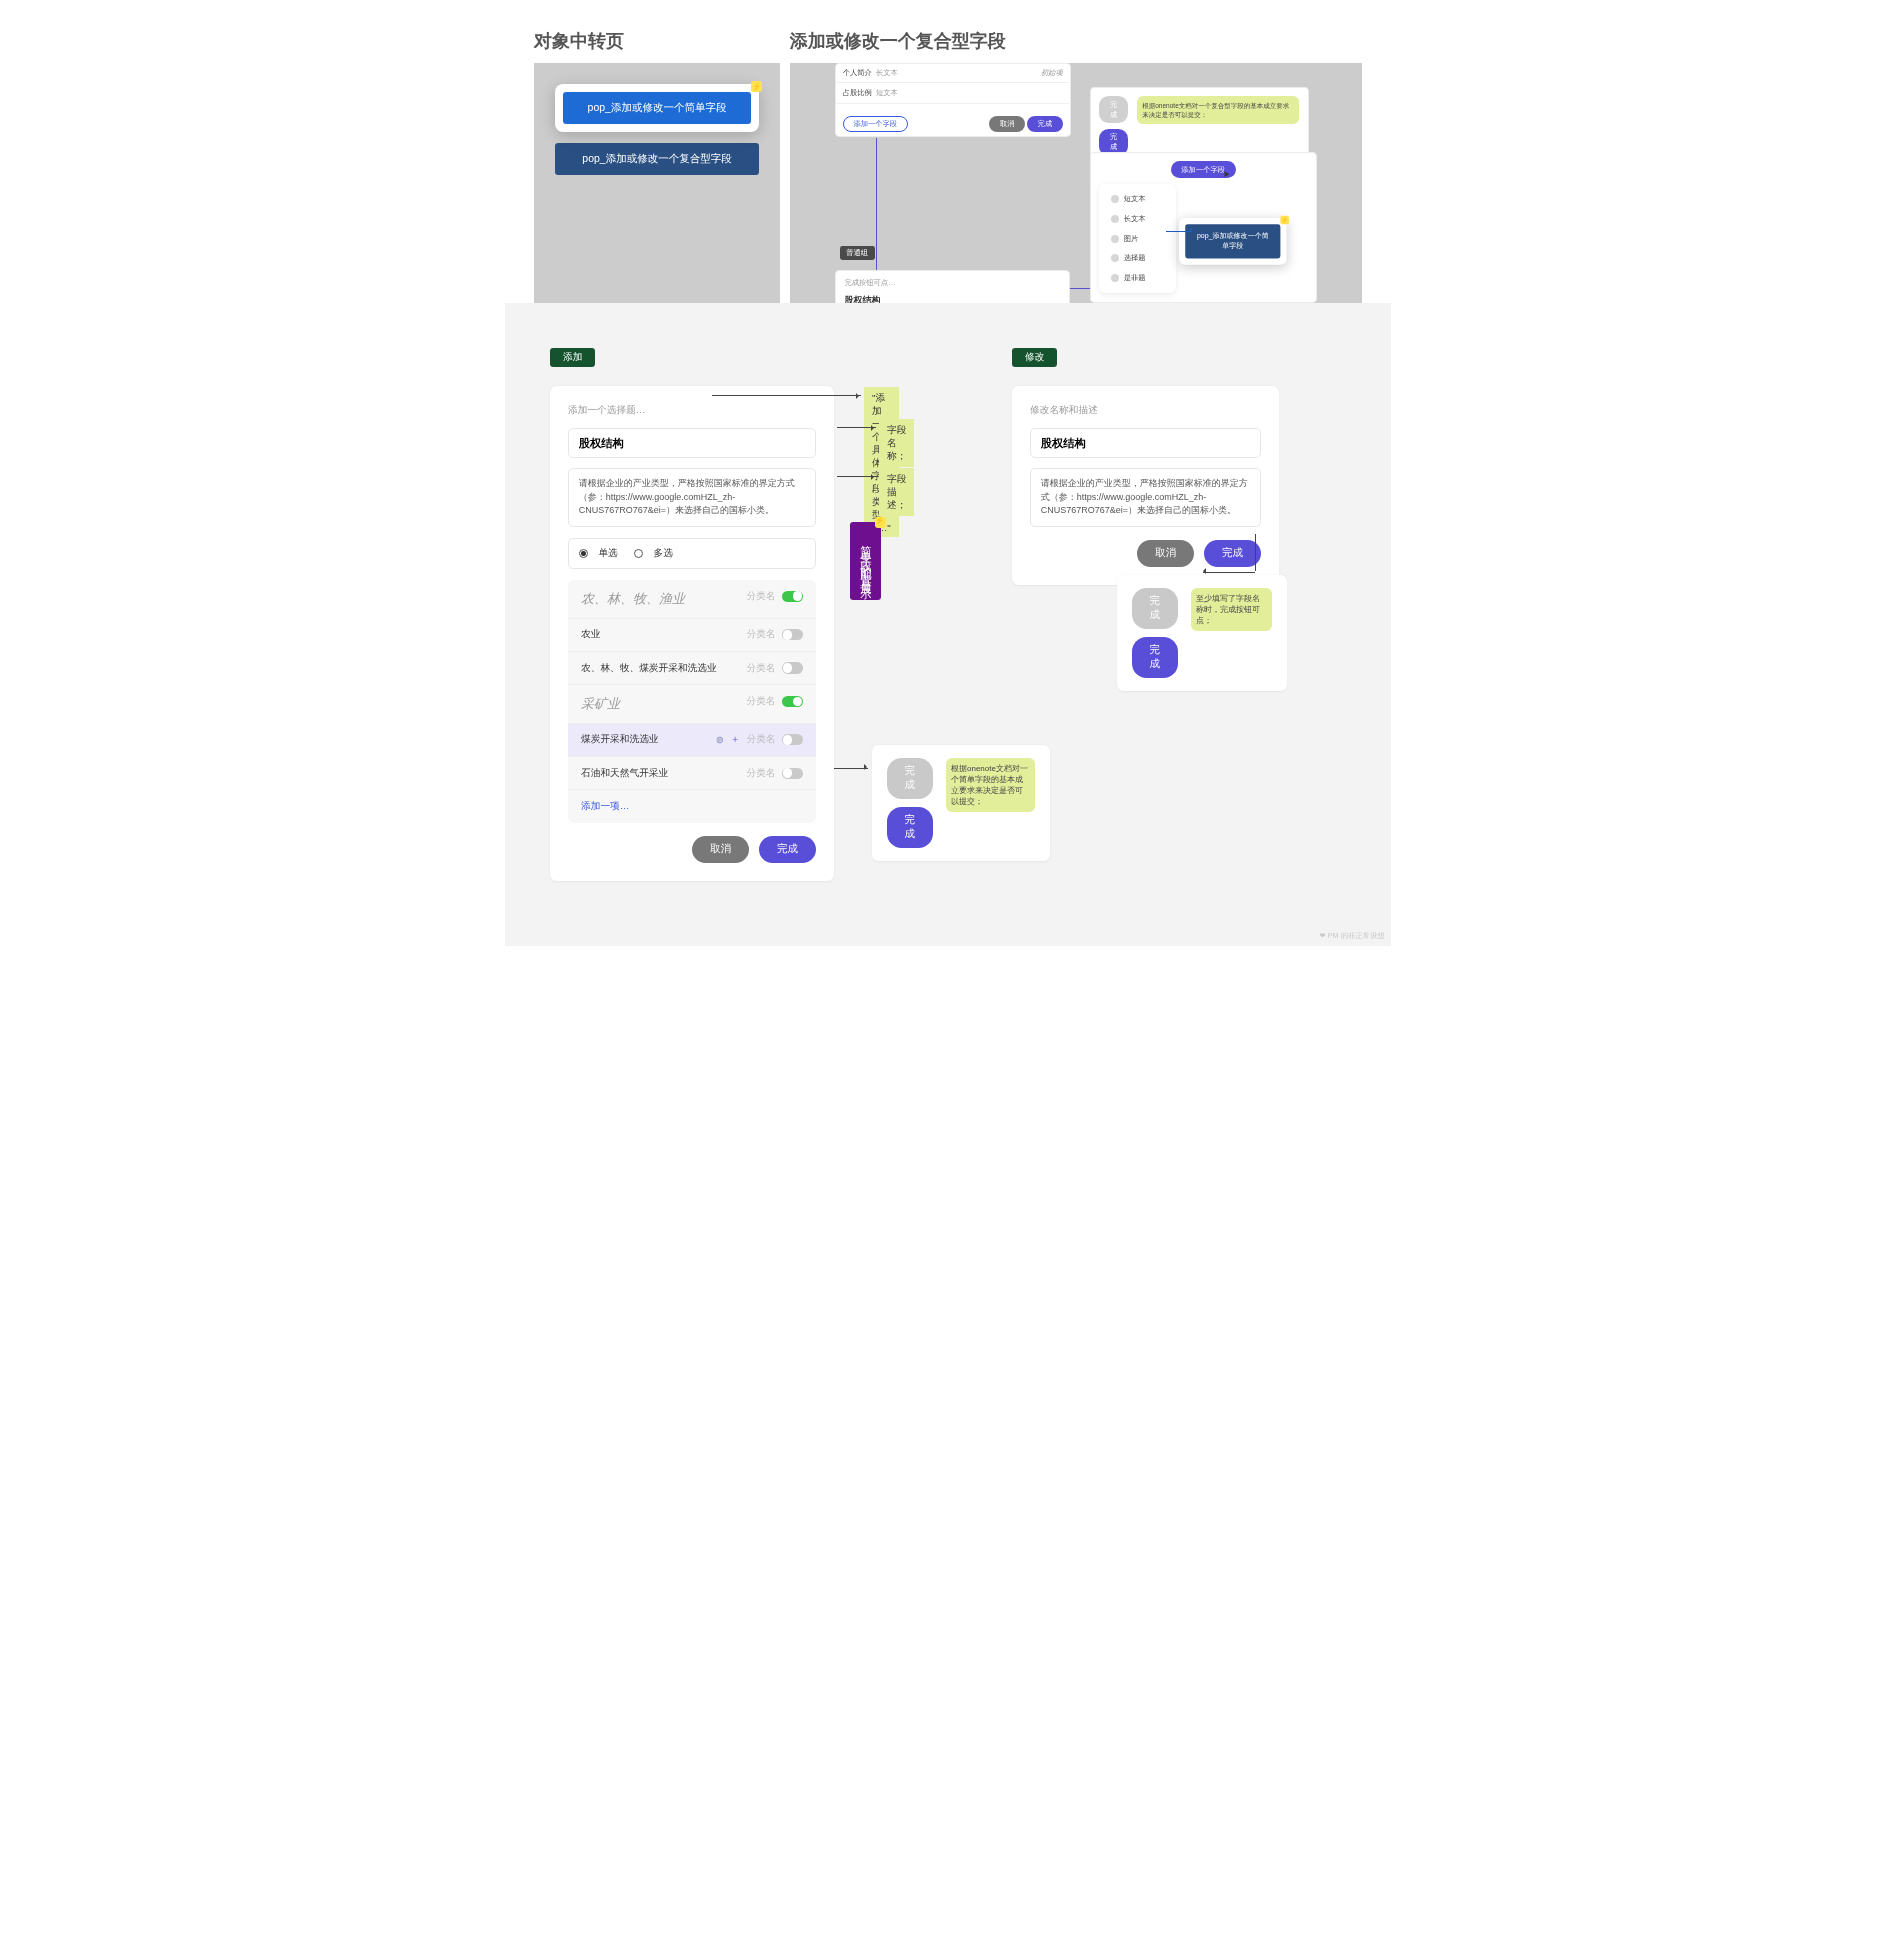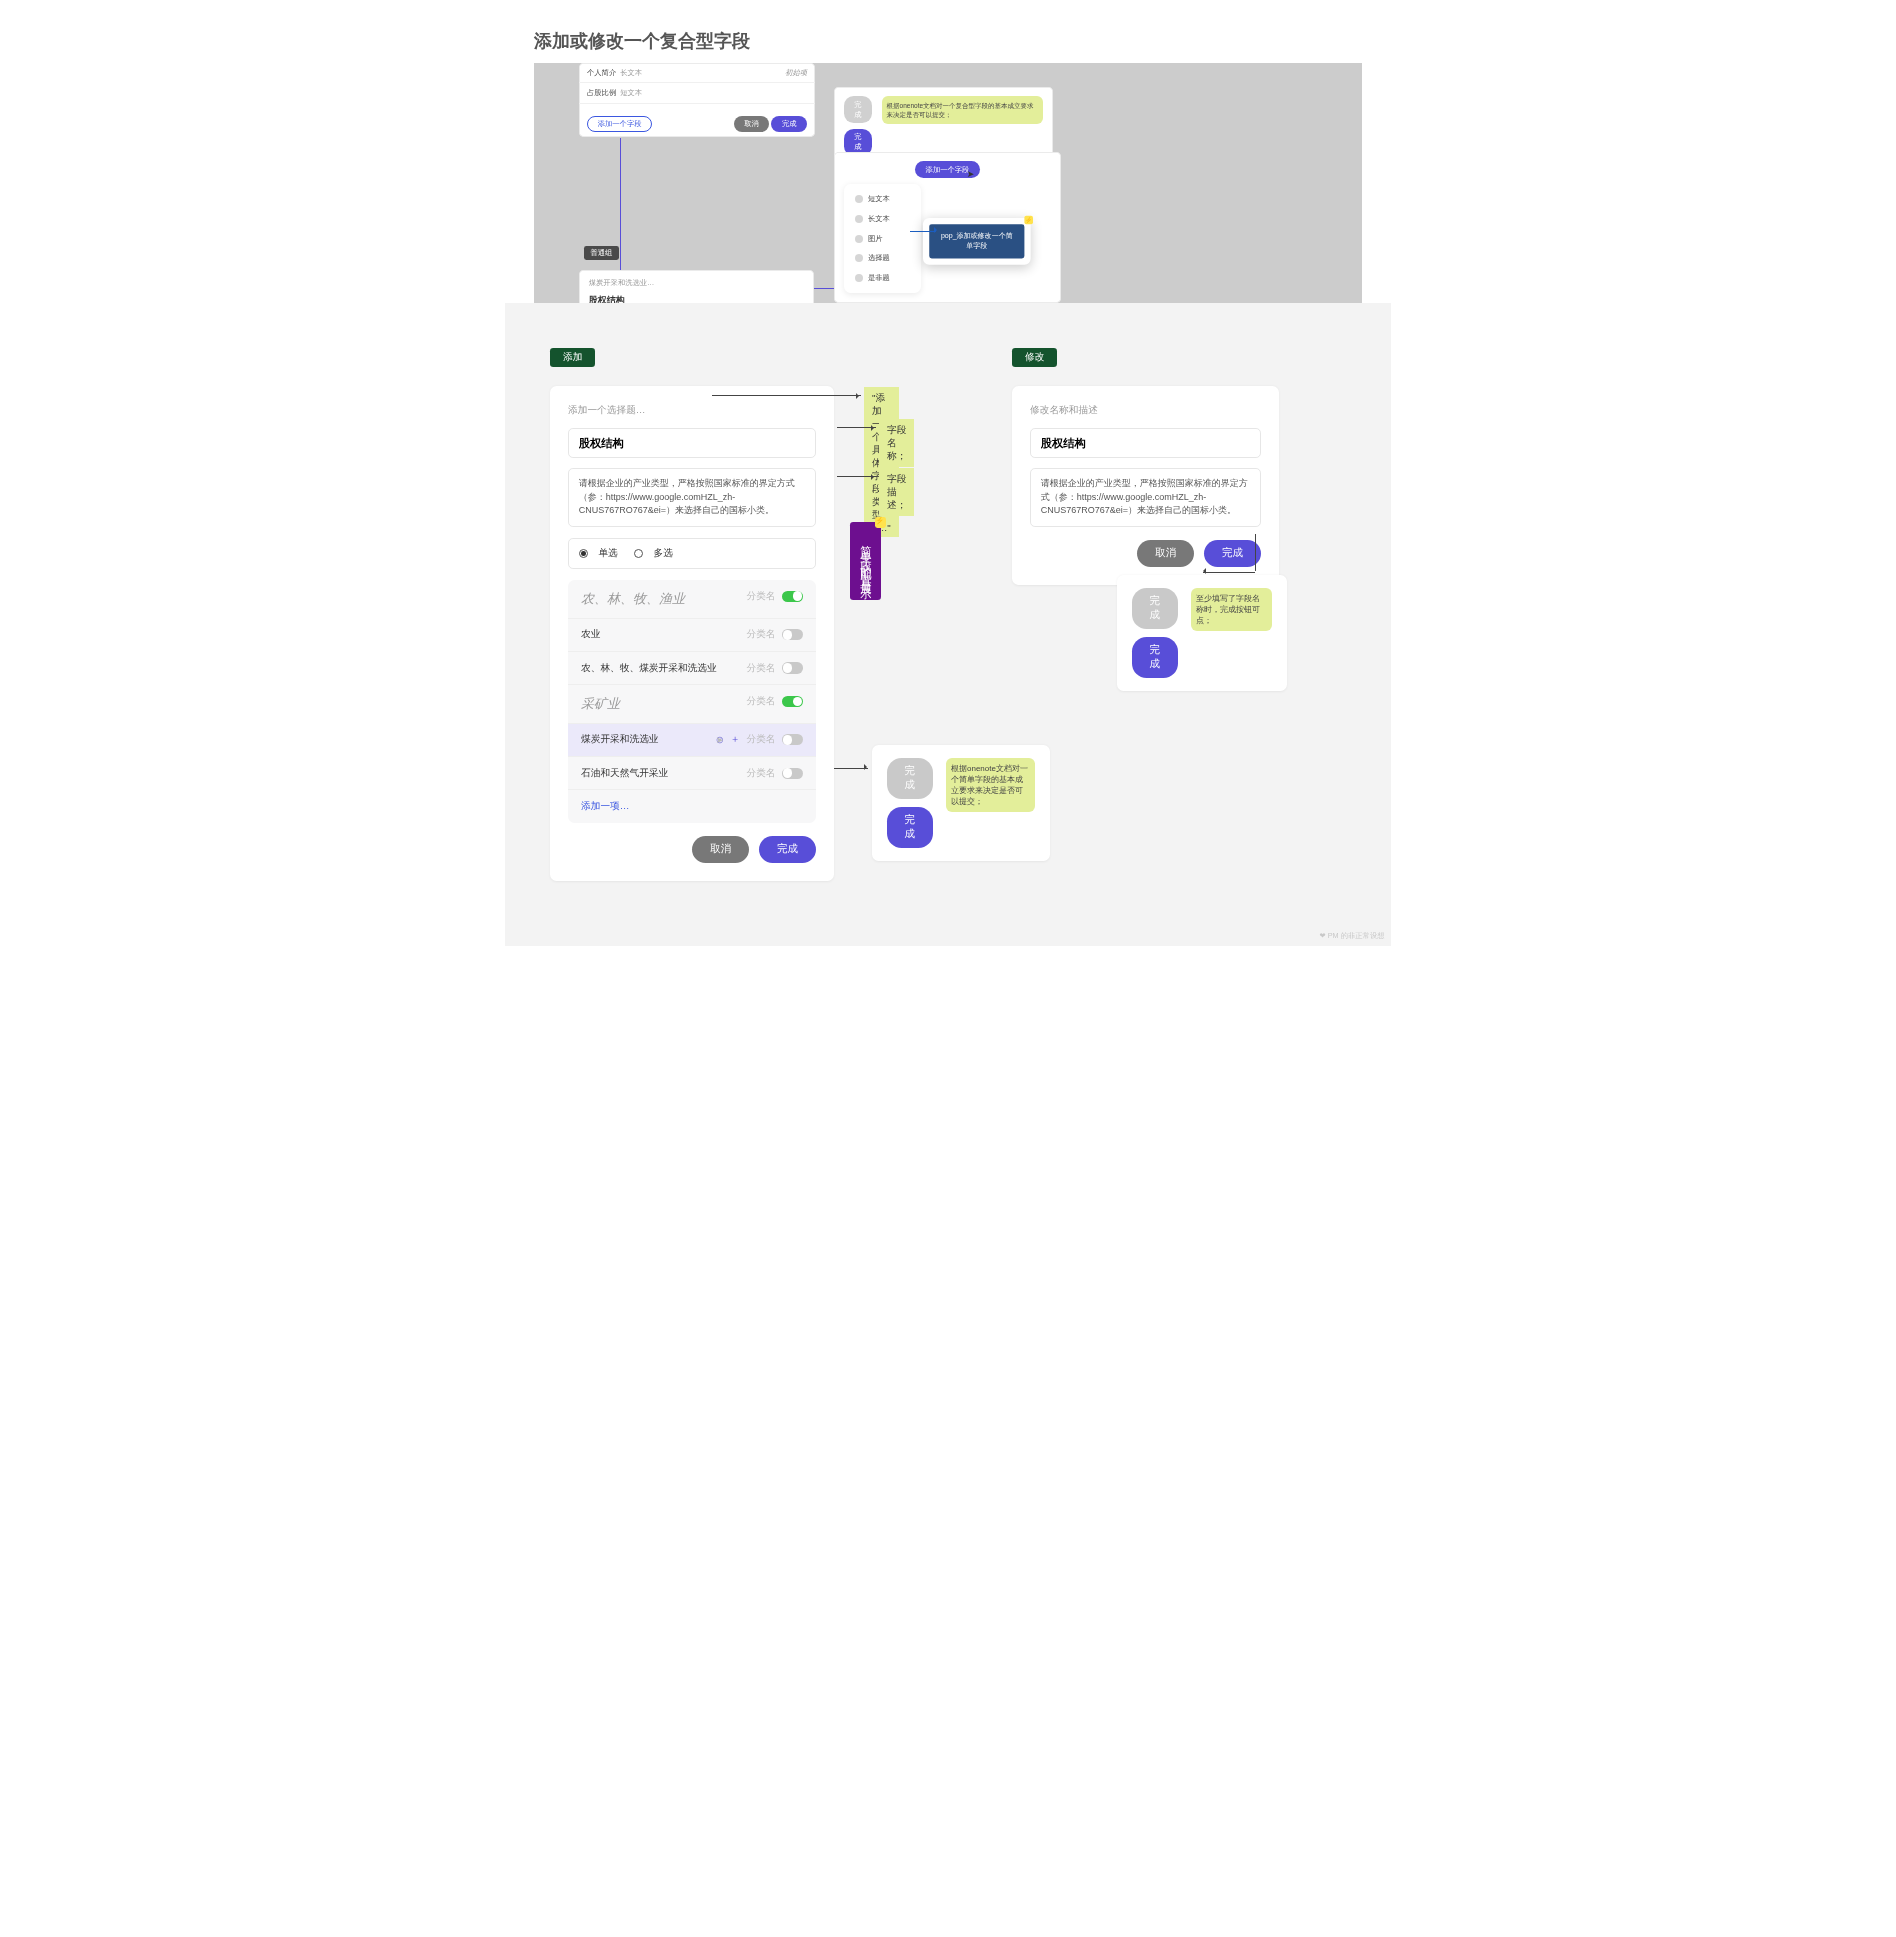--- a/index.html
+++ b/index.html
@@ -93,20 +93,32 @@
 
   .foot{position:absolute;right:6.5px;bottom:4.9px;font-size:7.3px;color:#c8c8c8;}
 </style>
 </head>
 <body>
 
 <div class="page">
 
   <div class="top">
 
+    <div class="top-left">
+      <div class="sect-title">对象中转页</div>
+      <div class="gray-panel">
+        <div class="left-stack">
+          <div class="pill-white-pad">
+            <span class="flash"></span>
+            <div class="pill pill-blue">pop_添加或修改一个简单字段</div>
+          </div>
+          <div class="pill pill-darkblue">pop_添加或修改一个复合型字段</div>
+        </div>
+      </div>
+    </div>
 
     <div class="top-right">
       <div class="sect-title">添加或修改一个复合型字段</div>
       <div class="gray-panel">
 
         <div class="mini mini-box" style="left:45px;top:0;width:236px;">
           <div class="mini-row">
               <span><span class="mini-lbl">个人简介</span>&nbsp;&nbsp;<span class="mini-t">长文本</span></span>
               <span class="mini-t" style="font-style:italic">初始项</span>
             </div>
@@ -133,21 +145,21 @@
         </div>
 
         <div style="position:absolute;left:86px;top:75px;width:0;height:151px;border-left:1.2px solid #584ed8;"></div>
         <div style="position:absolute;left:86px;top:225px;width:227px;height:0;border-top:1.2px solid #584ed8;"></div>
         <div style="position:absolute;left:311px;top:117px;width:0;height:109px;border-left:1.2px solid #584ed8;"></div>
         <div style="position:absolute;left:311px;top:116px;width:0;height:0;border:3.2px solid transparent;border-bottom-color:#584ed8;"></div>
 
         <div class="mini" style="left:50px;top:183px;"><span class="tiny-tag">普通组</span></div>
 
         <div class="mini mini-box" style="left:45px;top:207px;width:235px;padding:8px 9.7px 13px;">
-          <div style="color:#999;font-size:7.3px;margin-bottom:6.5px;">煤炭开采和洗选业…</div>
+          <div style="color:#999;font-size:7.3px;margin-bottom:6.5px;">完成按钮可点…</div>
           <div style="font-weight:600;font-size:9px;">股权结构</div>
         </div>
 
         <div class="mini mini-box" style="left:300px;top:89px;width:227px;padding:9.7px;">
           <div style="text-align:center;margin-bottom:6.5px;position:relative;">
             <span class="mini-btn mb-purple">添加一个字段</span>
             <span class="cursor" style="right:77px;top:8px;">➤</span>
           </div>
           <div class="menu-list" style="width:77px;">
             <div class="menu-item">

